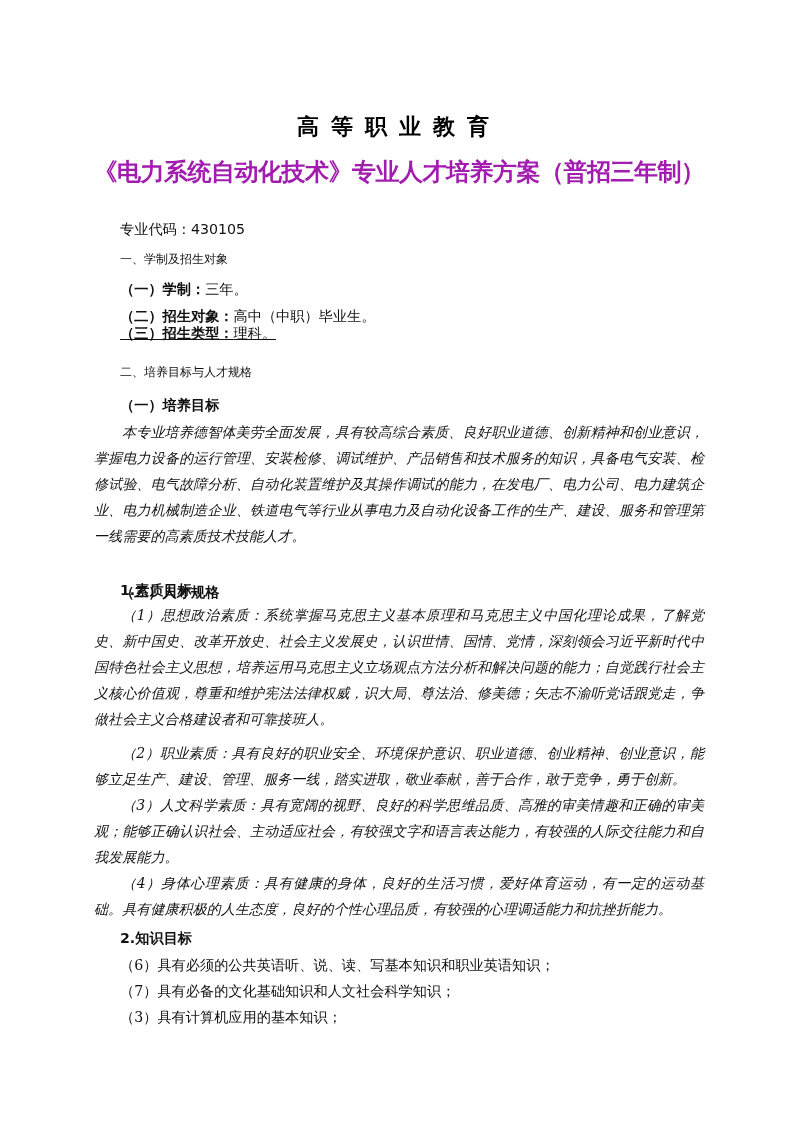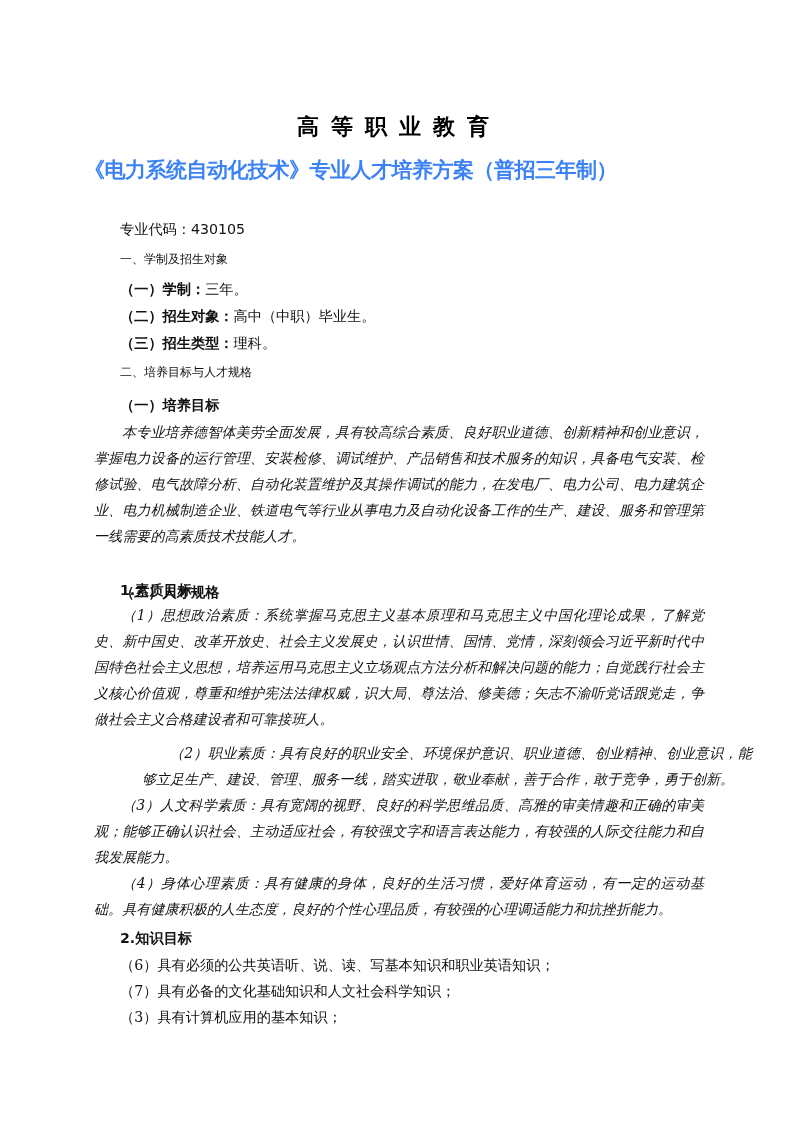--- a/index.html
+++ b/index.html
@@ -2,23 +2,23 @@
 <html><head>
 <meta charset="utf-8">
 <style>
   html, body { margin: 0; padding: 0; background: #ffffff; }
   body { width: 793px; height: 1122px; position: relative; overflow: hidden;
          font-family: "DejaVu Serif", "Liberation Serif", serif; color: #111; }
   .page { position: absolute; left: 94px; top: 0; width: 610px; }
   .title1 { position: absolute; top: 112px; left: 0; width: 610px; text-align: center;
             font-family: "DejaVu Sans", sans-serif; font-weight: bold; font-size: 22px;
             letter-spacing: 12px; color: #000; }
-  .title2 { position: absolute; top: 156px; left: -10px; width: 630px; text-align: left;
-            font-family: "DejaVu Serif", serif; font-weight: bold; font-size: 21px;
-            letter-spacing: -0.5px; color: #3b82f6; white-space: nowrap; }
+  .title2 { position: absolute; top: 156px; left: -10px; width: 630px; text-align: center;
+            font-family: "DejaVu Serif", serif; font-weight: bold; font-size: 24px;
+            letter-spacing: -0.5px; color: #a21caf; white-space: nowrap; }
   .line { position: absolute; left: 0; font-size: 14.2px; white-space: nowrap; line-height: 20px; }
   .bold { font-family: "DejaVu Sans", sans-serif; font-weight: normal; }
   .h1 { font-family: "DejaVu Sans", sans-serif; font-size: 12px; }
   .para { position: absolute; left: 0; width: 610px; font-size: 14px; line-height: 26px;
           text-align: justify; text-indent: 2em; letter-spacing: 0.1px; font-style: italic; }
   .lbl { font-family: "DejaVu Sans", sans-serif; font-weight: bold; }
 </style>
 </head>
 <body>
 
@@ -32,35 +32,35 @@
   </div>
 
   <div class="line h1" style="top:249px; left:26px;">一、学制及招生对象</div>
 
   <div class="line" style="top:279px; left:26px;">
     <span class="lbl">（一）学制：</span><span>三年。</span>
   </div>
   <div class="line" style="top:306px; left:26px;">
     <span class="lbl">（二）招生对象：</span><span>高中（中职）毕业生。</span>
   </div>
-  <div class="line" style="top:333px; left:26px;">
+  <div class="line" style="top:323px; left:26px;text-decoration:underline;">
     <span class="lbl">（三）招生类型：</span><span>理科。</span>
   </div>
 
   <div class="line h1" style="top:362px; left:26px;">二、培养目标与人才规格</div>
 
   <div class="line lbl" style="top:395px; left:26px;">（一）培养目标</div>
 
   <div class="para" style="top:419px;">本专业培养德智体美劳全面发展，具有较高综合素质、良好职业道德、创新精神和创业意识，掌握电力设备的运行管理、安装检修、调试维护、产品销售和技术服务的知识，具备电气安装、检修试验、电气故障分析、自动化装置维护及其操作调试的能力，在发电厂、电力公司、电力建筑企业、电力机械制造企业、铁道电气等行业从事电力及自动化设备工作的生产、建设、服务和管理第一线需要的高素质技术技能人才。</div>
 
   <div class="line lbl" style="top:554px; left:26px;margin-top:28px;">（二）人才规格</div>
   <div class="line lbl" style="top:580px; left:26px;">1.素质目标</div>
 
   <div class="para" style="top:602px;">（1）思想政治素质：系统掌握马克思主义基本原理和马克思主义中国化理论成果，了解党史、新中国史、改革开放史、社会主义发展史，认识世情、国情、党情，深刻领会习近平新时代中国特色社会主义思想，培养运用马克思主义立场观点方法分析和解决问题的能力；自觉践行社会主义核心价值观，尊重和维护宪法法律权威，识大局、尊法治、修美德；矢志不渝听党话跟党走，争做社会主义合格建设者和可靠接班人。</div>
-  <div class="para" style="top:740px;margin-left:48px;">（2）职业素质：具有良好的职业安全、环境保护意识、职业道德、创业精神、创业意识，能够立足生产、建设、管理、服务一线，踏实进取，敬业奉献，善于合作，敢于竞争，勇于创新。</div>
+  <div class="para" style="top:740px;">（2）职业素质：具有良好的职业安全、环境保护意识、职业道德、创业精神、创业意识，能够立足生产、建设、管理、服务一线，踏实进取，敬业奉献，善于合作，敢于竞争，勇于创新。</div>
   <div class="para" style="top:792px;">（3）人文科学素质：具有宽阔的视野、良好的科学思维品质、高雅的审美情趣和正确的审美观；能够正确认识社会、主动适应社会，有较强文字和语言表达能力，有较强的人际交往能力和自我发展能力。</div>
   <div class="para" style="top:870px;">（4）身体心理素质：具有健康的身体，良好的生活习惯，爱好体育运动，有一定的运动基础。具有健康积极的人生态度，良好的个性心理品质，有较强的心理调适能力和抗挫折能力。</div>
 
   <div class="line lbl" style="top:928px; left:26px;">2.知识目标</div>
 
   <div class="line" style="top:955px; left:26px;">（6）具有必须的公共英语听、说、读、写基本知识和职业英语知识；</div>
   <div class="line" style="top:981px; left:26px;">（7）具有必备的文化基础知识和人文社会科学知识；</div>
   <div class="line" style="top:1007px; left:26px;">（3）具有计算机应用的基本知识；</div>
 
 </div>

